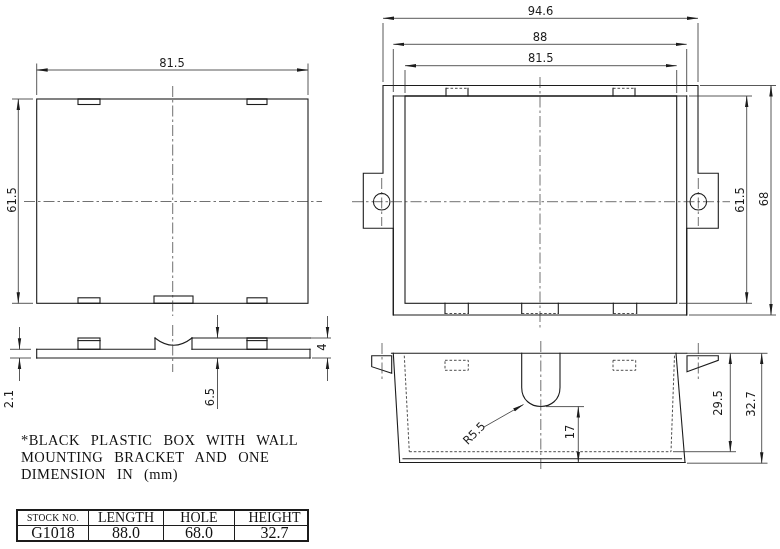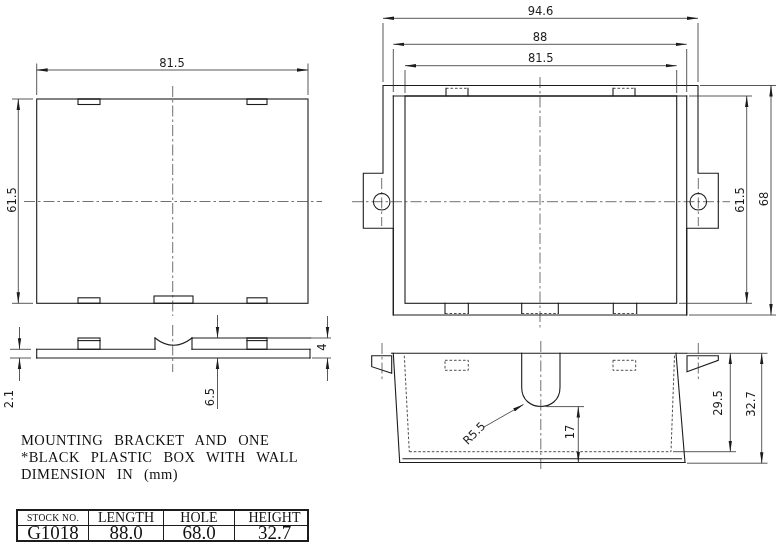--- a/index.html
+++ b/index.html
@@ -14,21 +14,21 @@
   #note{position:absolute;left:21px;top:432px;width:290px;
         font-family:"Liberation Serif",serif;font-size:14.5px;line-height:17.2px;
         color:#111;letter-spacing:0.4px;word-spacing:7px;white-space:nowrap;}
   #spec{position:absolute;left:16px;top:509px;border-collapse:collapse;
         font-family:"Liberation Serif",serif;color:#111;}
   #spec th,#spec td{border:1px solid #1c1c1c;text-align:center;padding:0 6px;
         font-weight:normal;height:14px;line-height:14px;}
   #spec{border:2px solid #1c1c1c;}
   #spec th{font-size:14px;}
   #spec th.small{font-size:9.5px;letter-spacing:0.3px;}
-  #spec td{font-size:19px;}
+  #spec td{font-size:16px;}
   #spec th:nth-child(1),#spec td:nth-child(1){width:58px;}
   #spec th:nth-child(2),#spec td:nth-child(2){width:62px;}
   #spec th:nth-child(3),#spec td:nth-child(3){width:58px;}
   #spec th:nth-child(4),#spec td:nth-child(4){width:53px;padding-left:13px;}
 </style>
 </head>
 <body>
 
 <div id="stage">
 
@@ -225,22 +225,22 @@
     <g>
       <line class="dl" x1="686.7" y1="353.3" x2="767.5" y2="353.3"></line>
       <line class="dl" x1="687" y1="463.2" x2="767.5" y2="463.2"></line>
       <line class="dl" x1="761.7" y1="353.3" x2="761.7" y2="463.2" marker-start="url(#ae)" marker-end="url(#ae)"></line>
       <text class="dim" transform="translate(755,404) rotate(-90)" text-anchor="middle">32.7</text>
     </g>
   </g>
 </svg>
 
 <div id="note">
+  <div>*BLACK PLASTIC BOX WITH WALL</div>
   <div>MOUNTING BRACKET AND ONE</div>
-  <div>*BLACK PLASTIC BOX WITH WALL</div>
   <div>DIMENSION IN (mm)</div>
 </div>
 
 <table id="spec">
   <tbody>
         <tr>
     <th class="small">STOCK NO.</th>
     <th>LENGTH</th>
     <th>HOLE</th>
     <th>HEIGHT</th>

